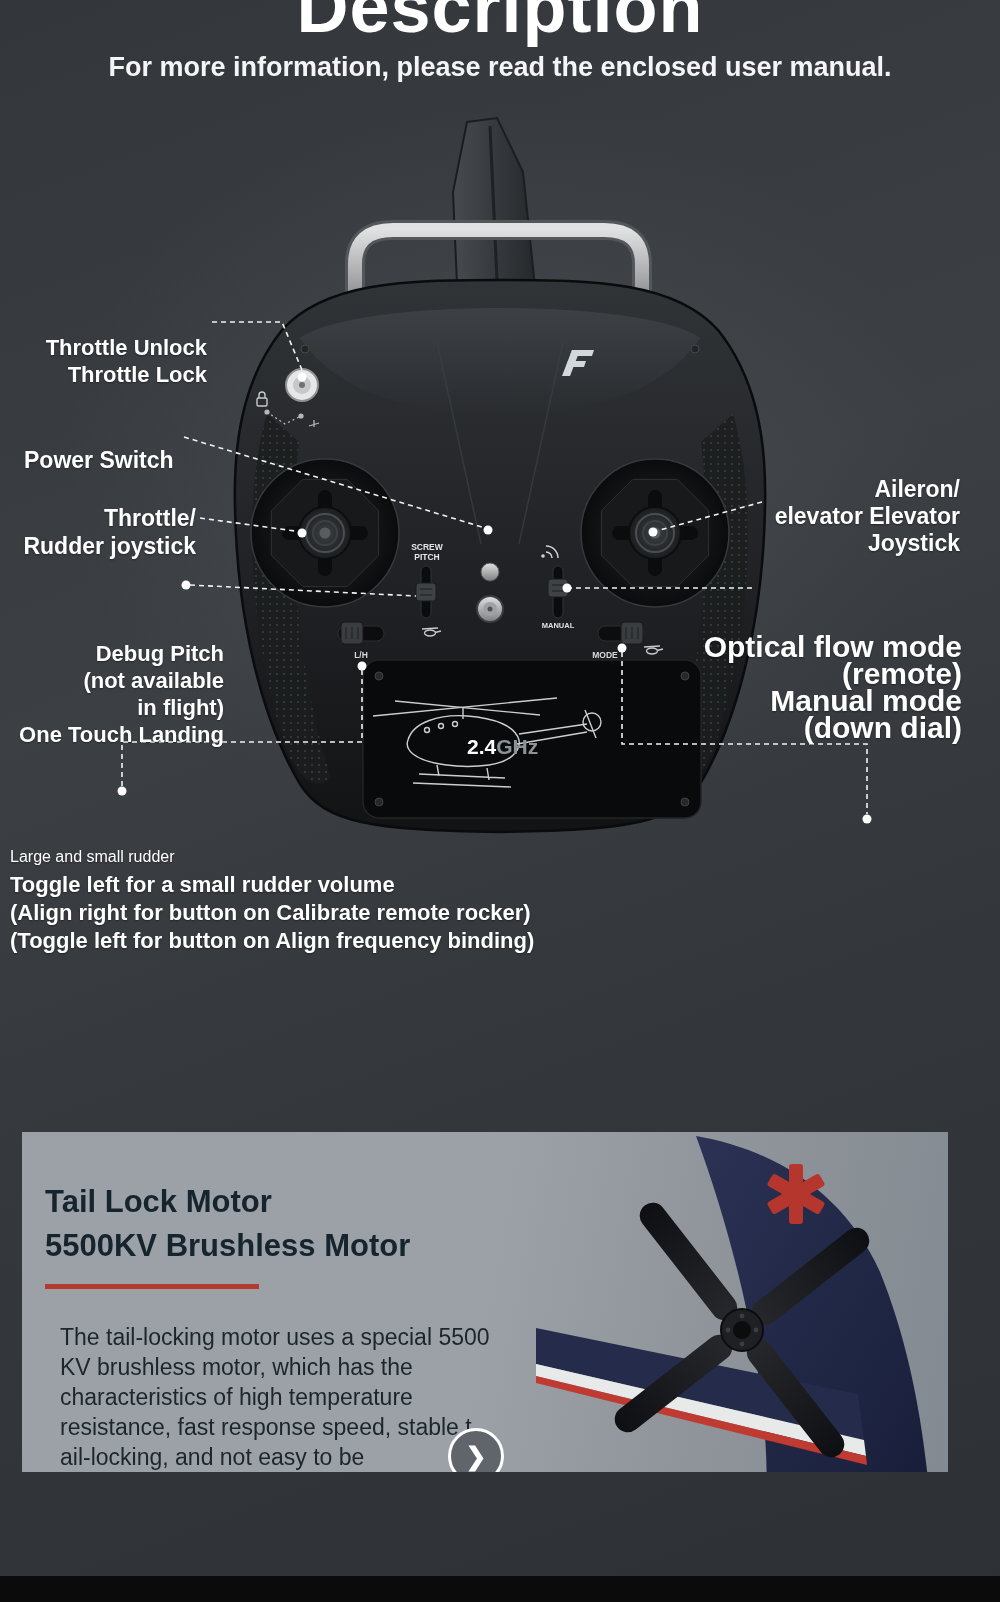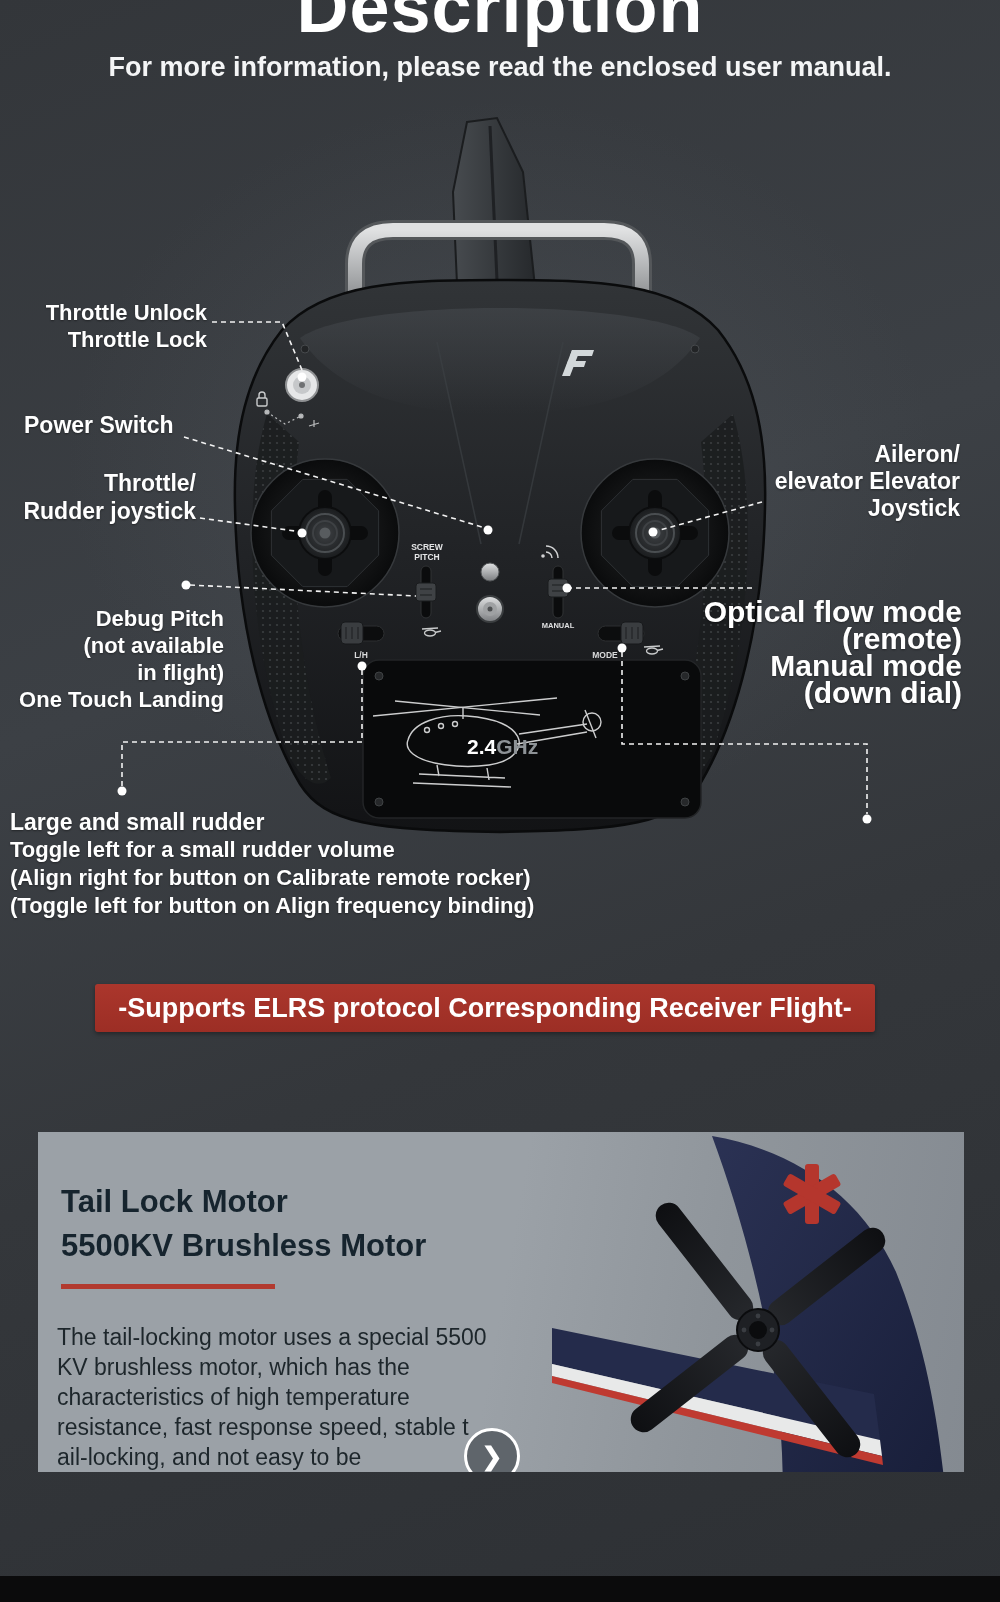--- a/index.html
+++ b/index.html
@@ -7,45 +7,44 @@
     position:relative;width:1000px;height:1602px;margin:0 auto;overflow:hidden;
     background:
       radial-gradient(ellipse 620px 520px at 50% 29%, rgba(98,104,110,.28), rgba(0,0,0,0) 70%),
       linear-gradient(160deg,#33363a 0%,#3c4045 38%,#34373b 62%,#2d3034 100%);
     font-family:"Liberation Sans", sans-serif;
     color:#fff;
   }
   .ctr{text-align:center;width:100%;position:absolute;left:0;}
   #page-title{top:-34px;font-size:72px;font-weight:800;letter-spacing:1px;color:#fff;}
   #page-subtitle{top:52px;font-size:27px;font-weight:600;color:#f4f5f6;}
-  .co{position:absolute;color:#fff;font-weight:600;text-shadow:0 1px 2px rgba(0,0,0,.4);}
+  .co{position:absolute;color:#fff;font-weight:600;text-shadow:0 1px 2px rgba(0,0,0,.4);margin-top:35px;}
   .co div{white-space:nowrap;}
   #co-throttle-lock{left:0;top:299px;width:207px;text-align:right;font-size:22px;line-height:27px;}
   #co-power-switch{left:24px;top:411px;font-size:23px;line-height:28px;}
   #co-left-joystick{left:0;top:469px;width:196px;text-align:right;font-size:23px;line-height:28px;}
   #co-debug-pitch{left:0;top:605px;width:224px;text-align:right;font-size:22px;line-height:27px;}
   #co-right-joystick{left:700px;top:441px;width:260px;text-align:right;font-size:23px;line-height:27px;}
   #co-flow-mode{left:700px;top:598px;width:262px;text-align:right;font-size:30px;line-height:27px;}
   #co-rudder-volume{left:10px;top:808px;font-size:22px;line-height:28px;}
-  #co-rudder-volume .co-h{font-size:23px;font-weight:700;}
+  #co-rudder-volume .co-h{font-size:16px;font-weight:400;}
   #co-power-toggle{left:560px;top:839px;width:398px;text-align:right;font-size:22px;line-height:27px;}
   #banner{
     position:absolute;left:95px;top:984px;width:780px;height:48px;border-radius:3px;
     background:linear-gradient(180deg,#ab362c,#9c2e25);
     display:flex;align-items:center;justify-content:center;
     font-size:27px;font-weight:700;color:#fff;box-shadow:0 2px 4px rgba(0,0,0,.35);
   }
   #motor-card{
     position:absolute;left:22px;top:1132px;width:926px;height:340px;overflow:hidden;
     background:linear-gradient(100deg,#9ba1a7 0%,#9ba1a7 50%,#8f959b 72%,#848a91 100%);
-    margin-left:16px;
   }
   #motor-title{position:absolute;left:23px;top:48px;font-size:31px;font-weight:800;color:#16242e;line-height:44px;}
   #motor-rule{position:absolute;left:23px;top:152px;width:214px;height:5px;background:#b23a2f;}
-  #motor-body{position:absolute;left:19px;top:190px;font-size:23px;line-height:30px;color:#1d262b;font-weight:500;}
+  #motor-body{position:absolute;left:38px;top:190px;font-size:23px;line-height:30px;color:#1d262b;font-weight:500;}
   #motor-body div{white-space:nowrap;}
   #more-button{
     position:absolute;left:426px;top:296px;width:56px;height:56px;border-radius:50%;
     background:#5f656b;border:3px solid #fff;box-sizing:border-box;
     display:flex;align-items:center;justify-content:center;cursor:pointer;
     color:#fff;font-size:25px;font-weight:700;
   }
   #bottom-bar{position:absolute;left:0;bottom:0;width:100%;height:26px;background:#0b0b0c;}
   svg{display:block;}
   .abs{position:absolute;}
@@ -305,23 +304,20 @@
     <div>Manual mode</div>
     <div>(down dial)</div>
   </div>
   <div id="co-rudder-volume" class="co">
     <div class="co-h">Large and small rudder</div>
     <div>Toggle left for a small rudder volume</div>
     <div>(Align right for button on Calibrate remote rocker)</div>
     <div>(Toggle left for button on Align frequency binding)</div>
   </div>
 
-  <div id="banner">
-    <span>-Supports ELRS protocol Corresponding Receiver Flight-</span>
-  </div>
 
   <div id="motor-card">
     <svg class="abs" style="right:0;top:0;" width="420" height="396" viewBox="0 0 420 396">
       <defs>
         <linearGradient id="navyG" x1="0" y1="0" x2="1" y2="1">
           <stop offset="0" stop-color="#2b3254"></stop>
             <stop offset="1" stop-color="#171d38"></stop>
         </linearGradient>
         <linearGradient id="bladeG" x1="0" y1="0" x2="1" y2="0">
           <stop offset="0" stop-color="#26282c"></stop>

